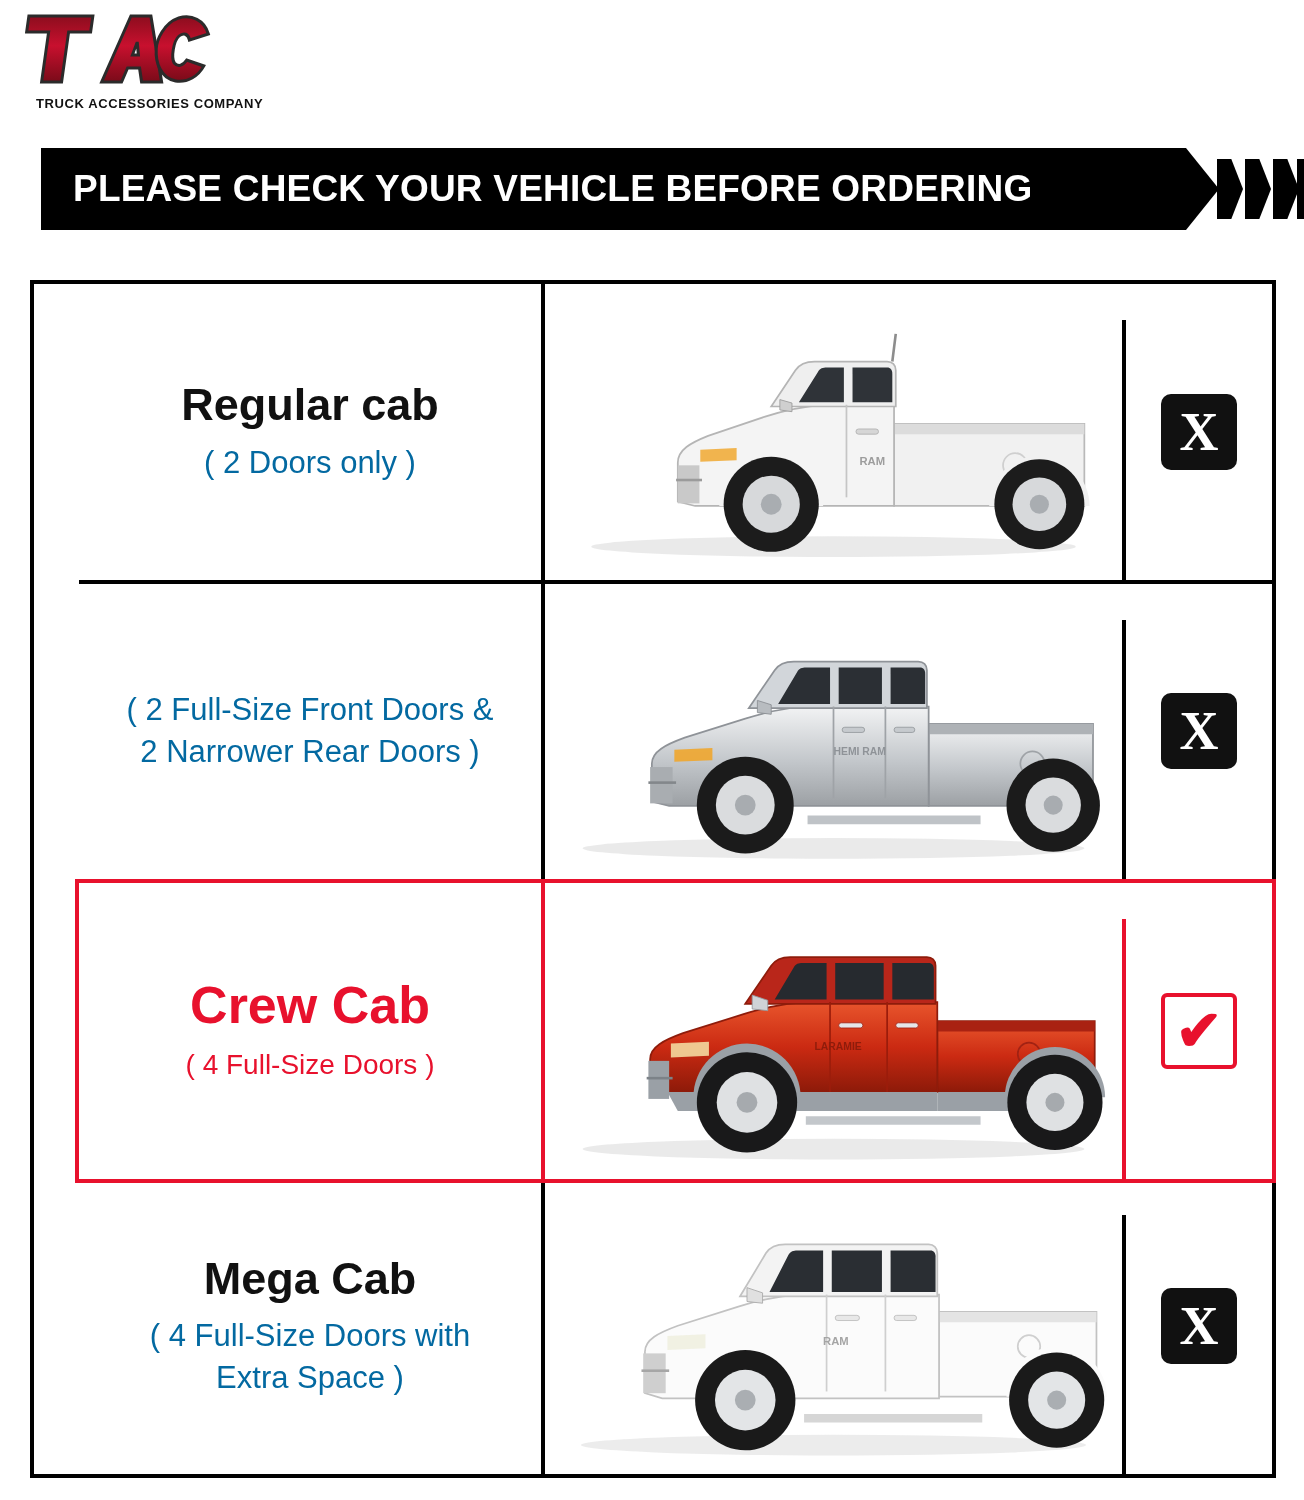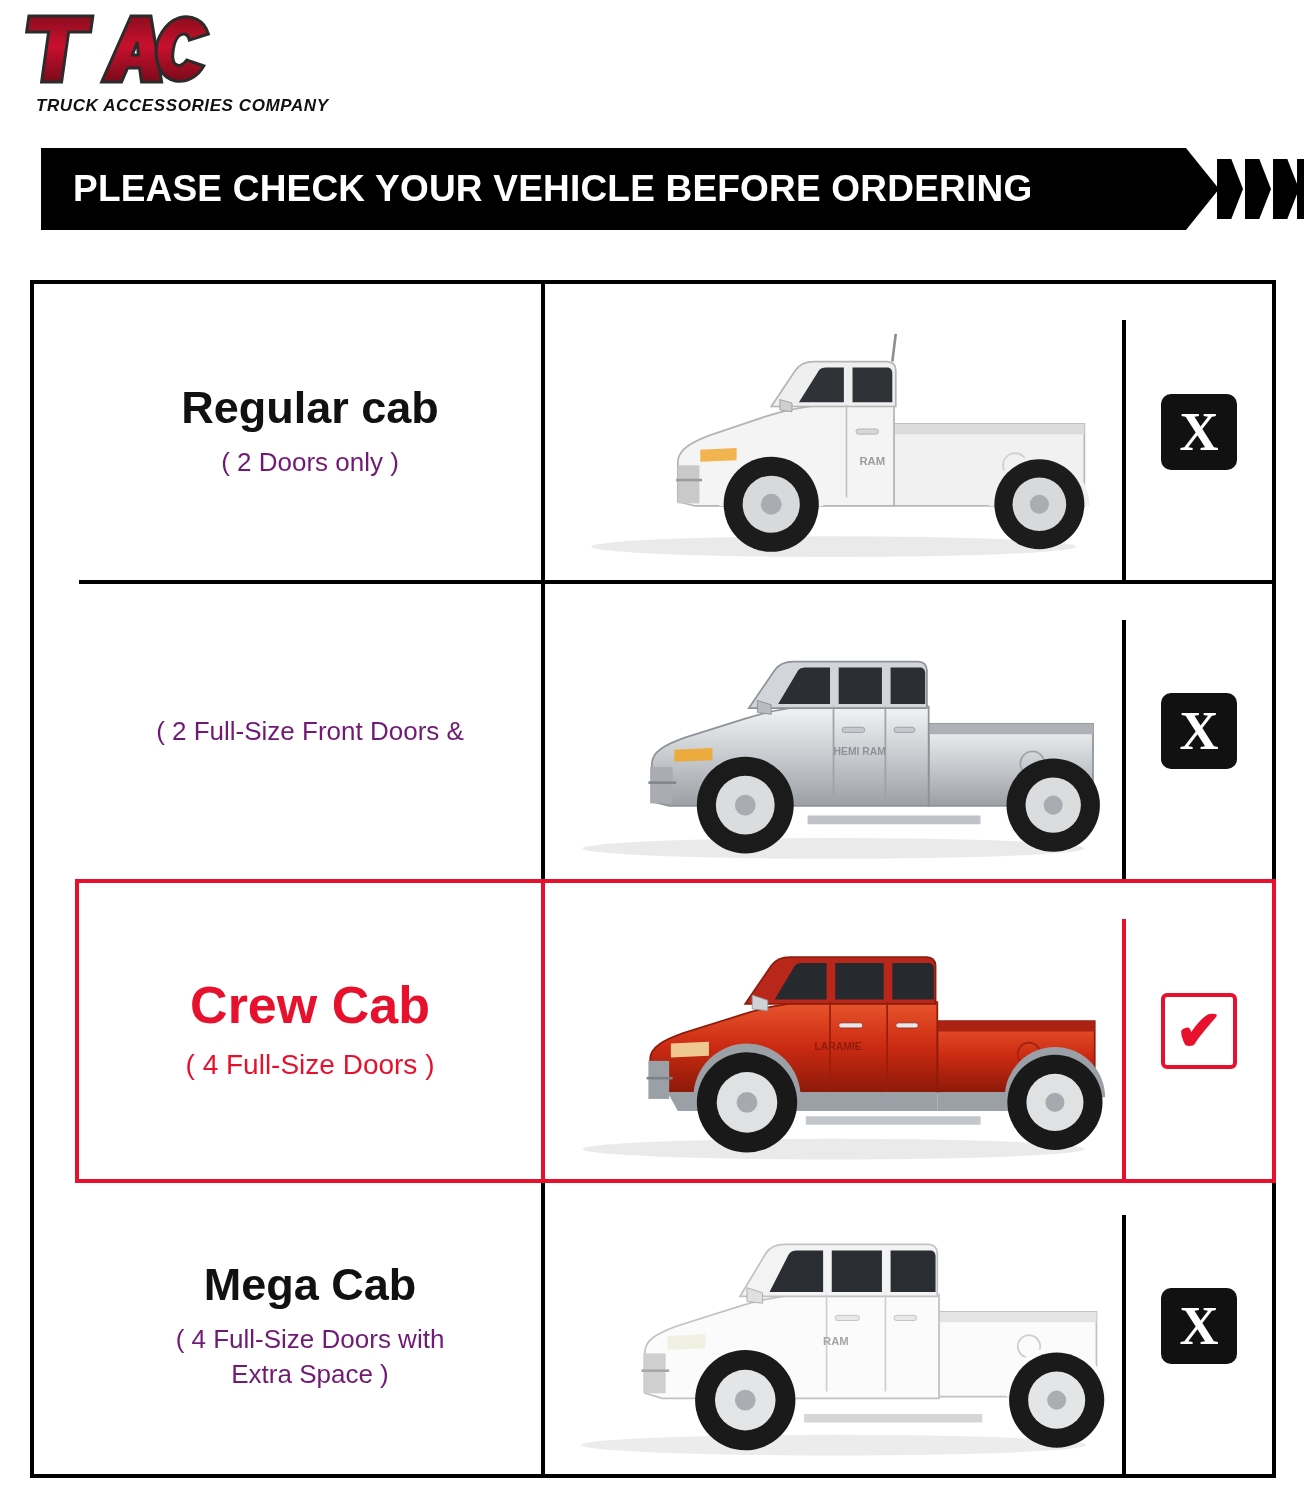--- a/index.html
+++ b/index.html
@@ -28,26 +28,25 @@
   .logo-letters {
     position: relative;
     width: 200px;
     height: 82px;
   }
   .logo-letters svg { display: block; }
   .logo-tagline {
     position: absolute;
     left: 20px;
     top: 88px;
-    font-size: 17px;
+    font-size: 13px;
     font-weight: bold;
     letter-spacing: 0.6px;
     color: #111;
     white-space: nowrap;
-    font-style: italic;
   }
 
   
   .banner {
     position: absolute;
     left: 41px;
     top: 148px;
     width: 1248px;
     height: 82px;
   }
@@ -138,22 +137,22 @@
   }
 
   .title {
     font-size: 45px;
     font-weight: bold;
     color: #111;
     line-height: 1.1;
     margin-bottom: 12px;
   }
   .sub {
-    font-size: 26px;
-    color: #701a75;
+    font-size: 31px;
+    color: #0369a1;
     line-height: 1.35;
   }
 
   
   .row.highlight {
     border: 4px solid #e8112d;
     border-bottom: 4px solid #e8112d;
     margin: -4px -4px -4px -4px;
     z-index: 5;
     justify-content: space-between;
@@ -287,20 +286,21 @@
         </div>
       </div>
       <div class="cell-mark">
         <div class="mark-x">X</div>
       </div>
     </div>
 
     <div class="row">
       <div class="cell-label">
         <div class="sub">( 2 Full-Size Front Doors &amp;</div>
+        <div class="sub">2 Narrower Rear Doors )</div>
       </div>
       <div class="cell-img">
         <div class="truck">
           <svg viewBox="0 0 660 300" preserveAspectRatio="xMidYMid meet">
             <defs>
               <linearGradient id="silver" x1="0" y1="0" x2="0" y2="1">
                 <stop offset="0%" stop-color="#f2f3f4"></stop>
                 <stop offset="55%" stop-color="#c3c7cb"></stop>
                 <stop offset="100%" stop-color="#9ca0a4"></stop>
               </linearGradient>

